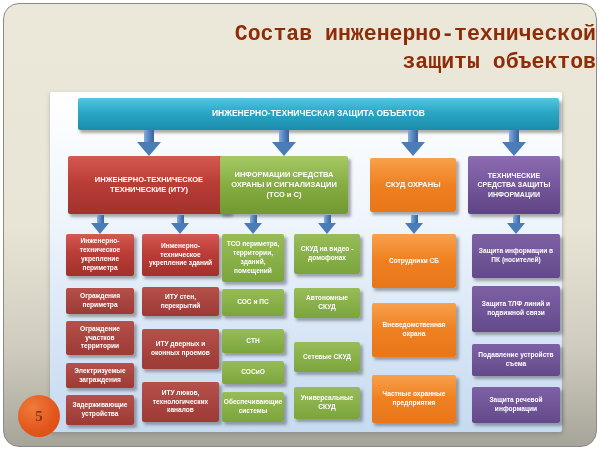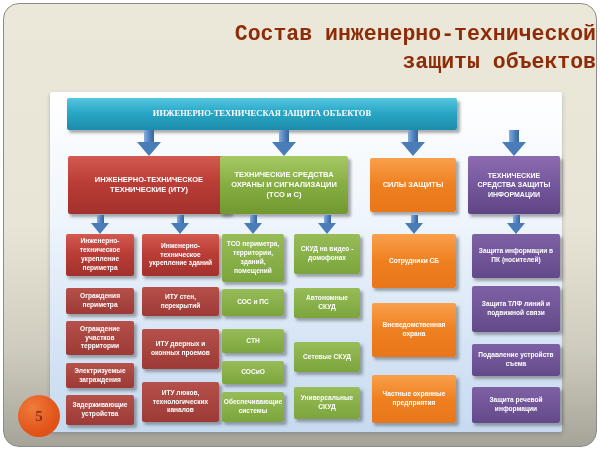--- a/index.html
+++ b/index.html
@@ -47,42 +47,42 @@
 
 <div id="stage">
   <div class="slide">
 
     <div class="title">
       <span>Состав инженерно-технической защиты объектов</span>
     </div>
 
     <div class="panel">
 
-      <div class="box teal" style="left:17px;top:6px;width:390px;height:32px;font-family:Liberation Serif, serif;">ИНЖЕНЕРНО-ТЕХНИЧЕСКАЯ ЗАЩИТА ОБЪЕКТОВ</div>
+      <div class="box teal" style="left:28px;top:6px;width:481px;height:32px;">ИНЖЕНЕРНО-ТЕХНИЧЕСКАЯ ЗАЩИТА ОБЪЕКТОВ</div>
 
       <div class="arrow arrow-lg" style="left:87px;top:38px;">
           <div class="shaft"></div>
           <div class="head"></div>
         </div>
       <div class="arrow arrow-lg" style="left:222px;top:38px;">
           <div class="shaft"></div>
           <div class="head"></div>
         </div>
       <div class="arrow arrow-lg" style="left:351px;top:38px;">
           <div class="shaft"></div>
           <div class="head"></div>
         </div>
       <div class="arrow arrow-lg" style="left:452px;top:38px;">
           <div class="shaft"></div>
           <div class="head"></div>
         </div>
 
       <div class="box red-h hdr" style="left:18px;top:64px;width:162px;height:58px;">ИНЖЕНЕРНО-ТЕХНИЧЕСКОЕ ТЕХНИЧЕСКИЕ (ИТУ)</div>
-      <div class="box green-h hdr" style="left:170px;top:64px;width:128px;height:58px;">ТЕХНИЧЕСКИЕ СРЕДСТВА ОХРАНЫ И СИГНАЛИЗАЦИИ (ТСО и С)</div>
-      <div class="box orange-c hdr" style="left:320px;top:66px;width:86px;height:54px;">СИЛЫ ЗАЩИТЫ</div>
+      <div class="box green-h hdr" style="left:170px;top:64px;width:128px;height:58px;">ИНФОРМАЦИИ СРЕДСТВА ОХРАНЫ И СИГНАЛИЗАЦИИ (ТСО и С)</div>
+      <div class="box orange-c hdr" style="left:320px;top:66px;width:86px;height:54px;">СКУД ОХРАНЫ</div>
       <div class="box purple-h" style="left:418px;top:64px;width:92px;height:58px;font-size:7px;">ТЕХНИЧЕСКИЕ СРЕДСТВА ЗАЩИТЫ ИНФОРМАЦИИ</div>
 
       <div class="arrow arrow-sm" style="left:41px;top:123px;">
           <div class="shaft"></div>
           <div class="head"></div>
         </div>
       <div class="arrow arrow-sm" style="left:121px;top:123px;">
           <div class="shaft"></div>
           <div class="head"></div>
         </div>

